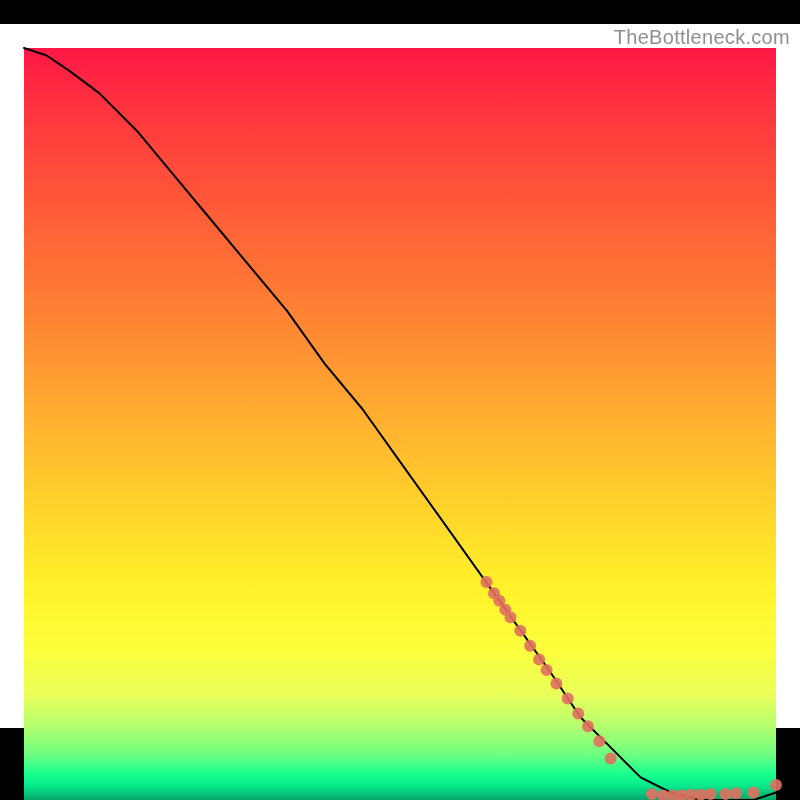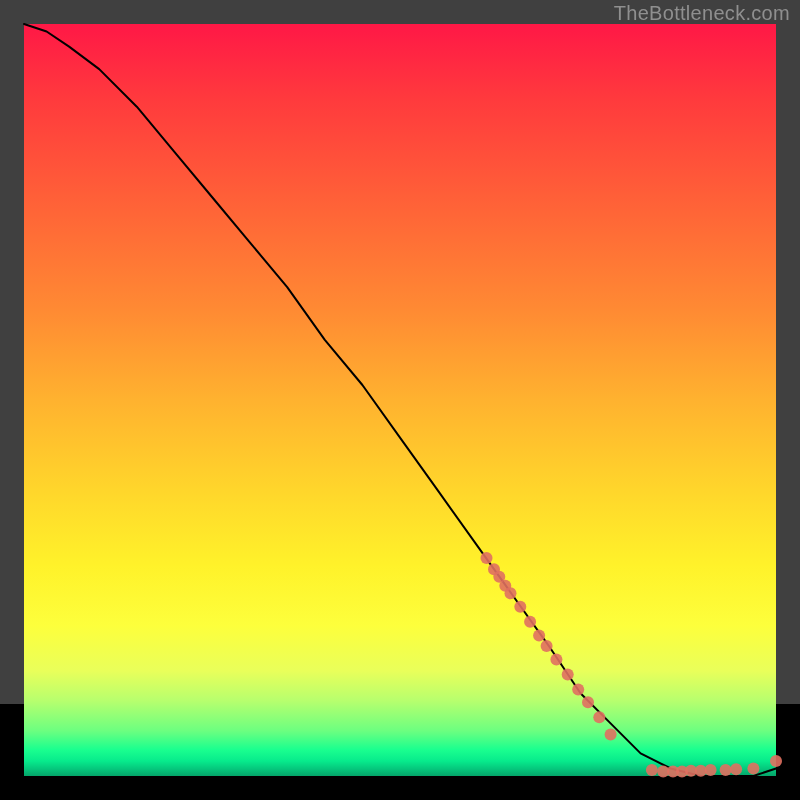--- a/index.html
+++ b/index.html
@@ -8,21 +8,22 @@
     width: 800px;
     height: 800px;
     background: #000;
     overflow: hidden;
     font-family: Arial, Helvetica, sans-serif;
   }
   .stage {
     position: relative;
     width: 800px;
     height: 704px;
-    background: #404040;
+    background: #ffffff;
+    margin-top: 24px;
   }
   .plot {
     position: absolute;
     left: 24px;
     top: 24px;
     width: 752px;
     height: 752px;
     
     background: linear-gradient(
       to bottom,

